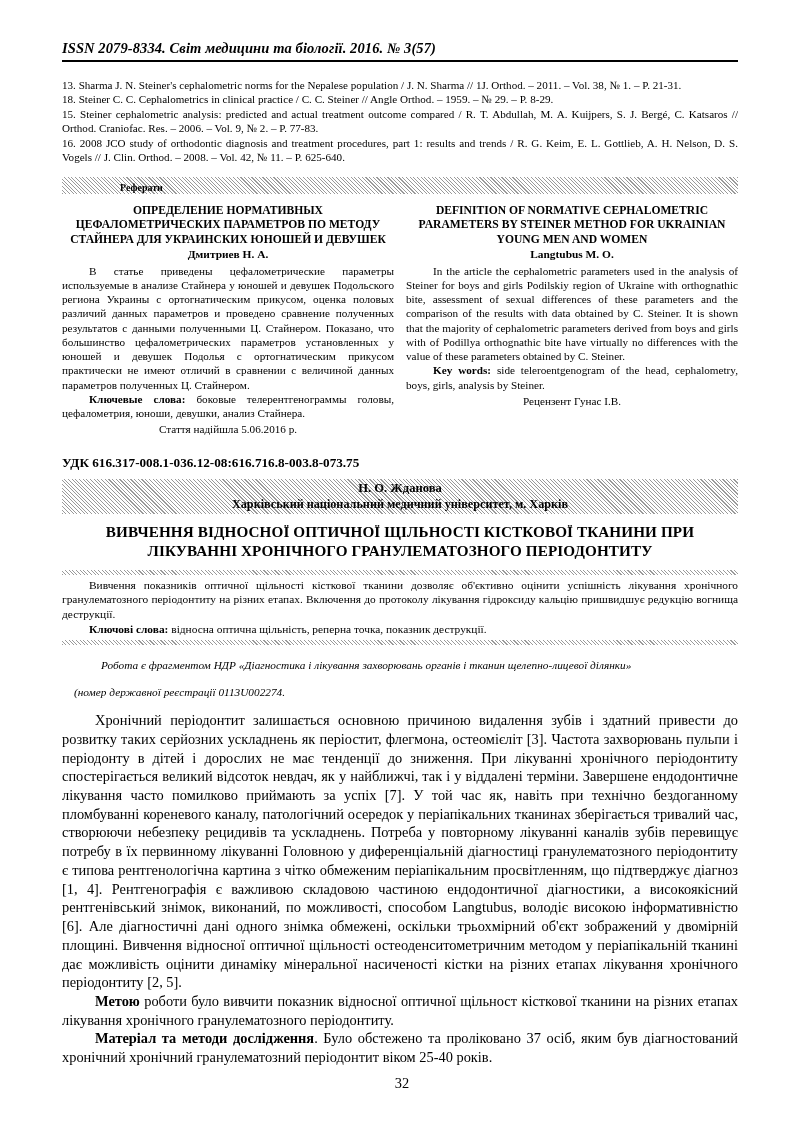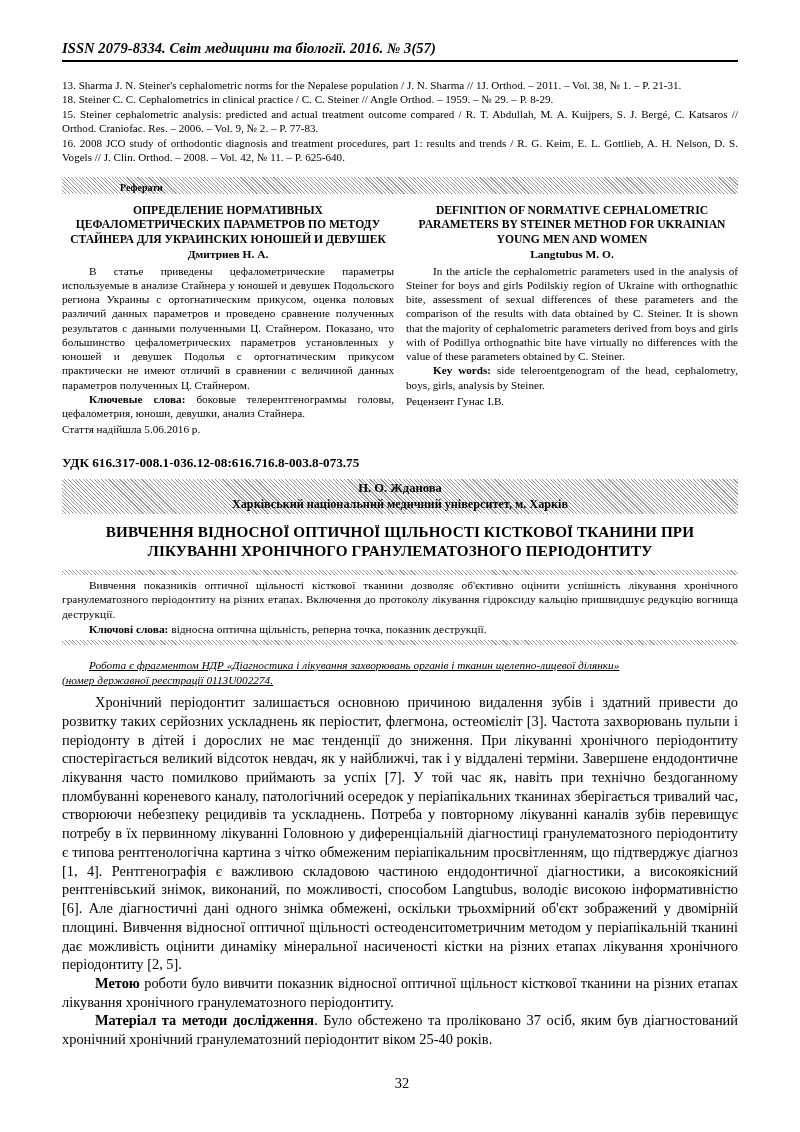--- a/index.html
+++ b/index.html
@@ -102,21 +102,21 @@
   .abs-body {
     text-indent: 27px;
     margin: 0;
   }
   .abs-keys {
     text-indent: 27px;
     margin: 0;
   }
   .abs-keys b { font-weight: bold; }
   .abs-foot {
-    text-align: left;
+    text-align: center;
     margin-top: 2px;
   }
 
   
   .udk {
     font-weight: bold;
     font-size: 13.2px;
     margin-top: 19px;
     margin-bottom: 8px;
   }
@@ -167,21 +167,21 @@
 
   
   .fund {
     font-style: italic;
     font-size: 11.3px;
     line-height: 1.30;
     text-align: justify;
     margin-top: 13px;
     margin-bottom: 6px;
   }
-  .fund p { margin: 0; text-indent: 27px; text-decoration: underline; }
+  .fund p { margin: 12px; text-indent: 27px; }
 
   
   .body-text {
     font-size: 14.4px;
     line-height: 1.30;
     text-align: justify;
     margin-top: 6px;
   }
   .body-text p {
     margin: 0;

